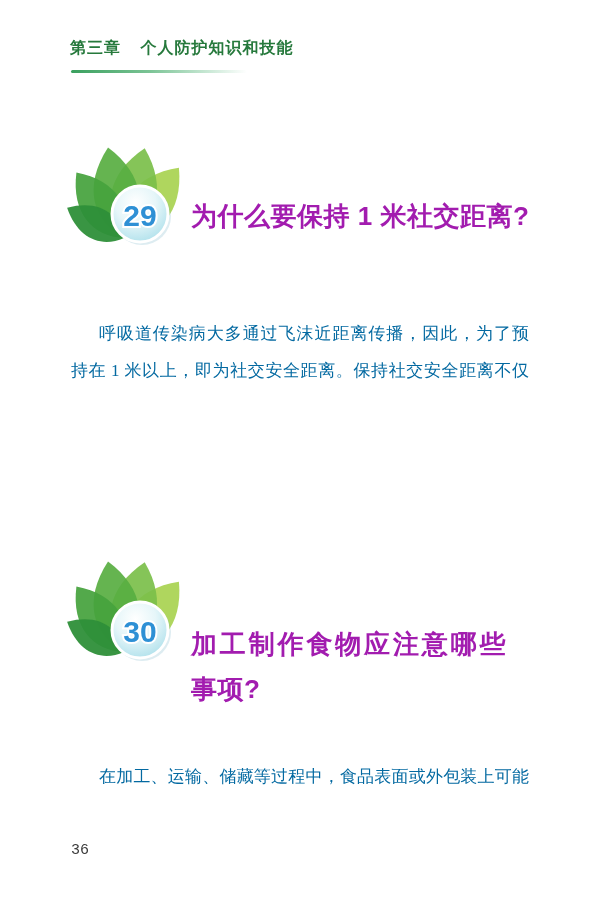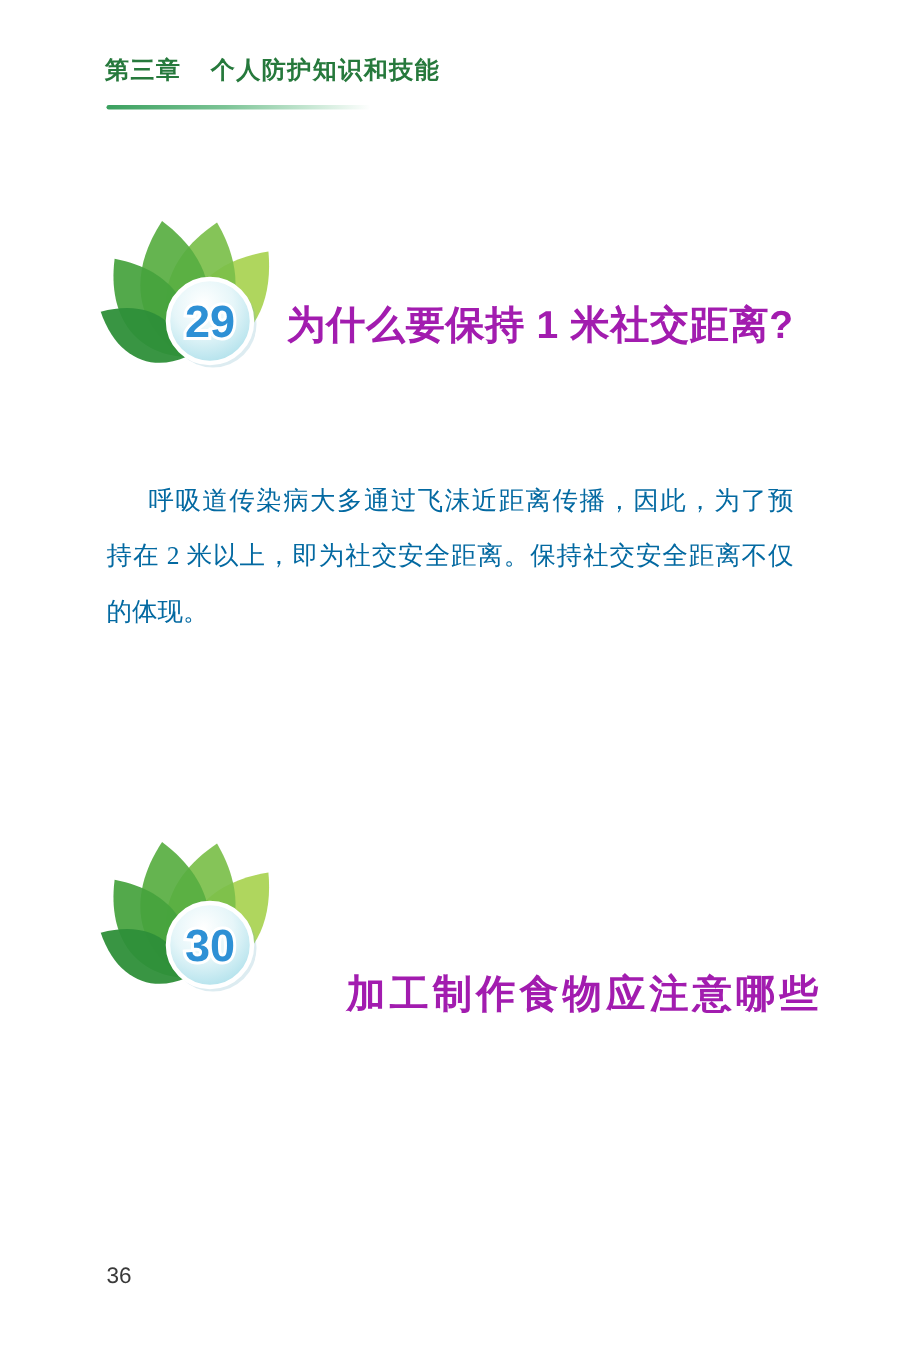--- a/index.html
+++ b/index.html
@@ -36,39 +36,39 @@
     text-anchor:middle;dominant-baseline:central;
   }
 
   
   .qtitle{
     position:absolute;margin:0;
     font-weight:700;font-size:26px;color:#a21caf;
     letter-spacing:0.5px;
   }
   .qtitle-1{left:191px;top:200px;line-height:32px;white-space:nowrap;}
-  .qtitle-2{left:191px;top:640px;width:315px;line-height:45px;margin-left:40px;}
+  .qtitle-2{left:191px;top:622px;width:315px;line-height:45px;}
   .tline.jl{text-align:justify;text-align-last:justify;text-justify:inter-character;}
 
   
   .para{
     position:absolute;left:71px;width:458px;
     font-family:"Liberation Serif","DejaVu Serif",serif;
     font-size:17px;line-height:37px;color:#0369a1;
   }
   .para-1{top:315px;}
   .para-2{top:758px;}
   .bline{width:100%;}
   .bline.jl{text-align:justify;text-align-last:justify;text-justify:inter-character;}
   .bline.indent{text-indent:28px;}
 
   
   .pageno{
     position:absolute;left:71px;top:842px;
-    font-size:15px;color:#3a3a3a;font-weight:400;
+    font-size:15px;color:#3a3a3a;font-weight:400;font-family:Liberation Mono, monospace;
   }
 </style>
 </head>
 <body>
 
 <div class="page">
 
   <div class="chapter">
     <span class="chapter-label">第三章</span>
     <span class="chapter-title">个人防护知识和技能</span>
@@ -94,22 +94,21 @@
     <circle cx="74" cy="72" r="28" fill="url(#bub29)" stroke="#ffffff" stroke-width="3"></circle>
     <text x="74" y="73" class="badge-num">29</text>
   </svg>
 
   <h2 class="qtitle qtitle-1">
     <span>为什么要保持 1 米社交距离?</span>
   </h2>
 
   <div class="para para-1">
     <div class="bline indent jl">呼吸道传染病大多通过飞沫近距离传播，因此，为了预</div>
-    <div class="bline jl">持在 2 米以上，即为社交安全距离。保持社交安全距离不仅</div>
-    <div class="bline">的体现。</div>
+    <div class="bline jl">持在 1 米以上，即为社交安全距离。保持社交安全距离不仅</div>
   </div>
 
   <svg class="badge badge-2" viewBox="0 0 118 112" aria-hidden="true">
     <defs>
       <radialGradient id="bub30" cx="42%" cy="30%" r="80%">
         <stop offset="0" stop-color="#ffffff"></stop>
         <stop offset="0.45" stop-color="#e6f6f9"></stop>
         <stop offset="1" stop-color="#a6dde9"></stop>
       </radialGradient>
     </defs>
@@ -120,20 +119,22 @@
       <path d="M0 0 C-28 -22 -32 -58 0 -92 C32 -58 28 -22 0 0 Z" transform="rotate(-36) scale(0.88)" fill="#46a33d" opacity="0.93"></path>
       <path d="M0 0 C-28 -22 -32 -58 0 -92 C32 -58 28 -22 0 0 Z" transform="rotate(-62) scale(0.70)" fill="#2e8f39" opacity="0.95"></path>
     </g>
     <circle cx="76" cy="76" r="29" fill="rgba(120,180,200,0.25)"></circle>
     <circle cx="74" cy="74" r="28" fill="url(#bub30)" stroke="#ffffff" stroke-width="3"></circle>
     <text x="74" y="75" class="badge-num">30</text>
   </svg>
 
   <div class="qtitle qtitle-2">
     <div class="tline jl">加工制作食物应注意哪些</div>
+    <div class="tline">事项?</div>
   </div>
 
   <div class="para para-2">
+    <div class="bline indent jl">在加工、运输、储藏等过程中，食品表面或外包装上可能</div>
   </div>
 
   <div class="pageno">36</div>
 
 </div>
 
 </body></html>

